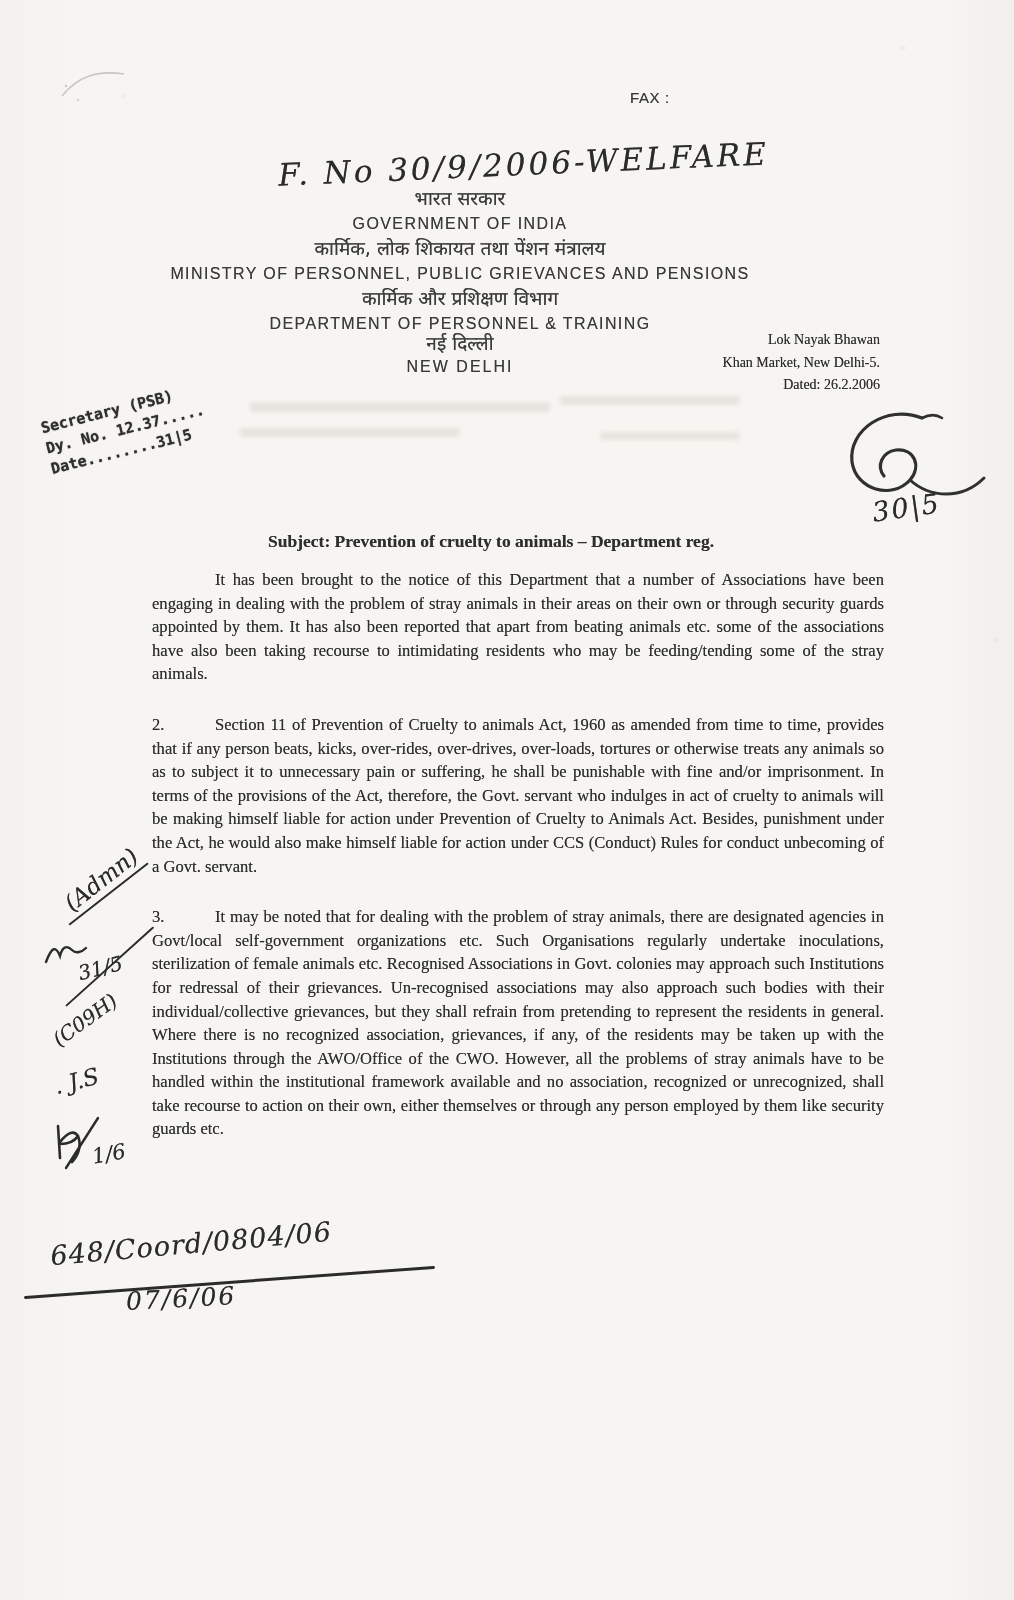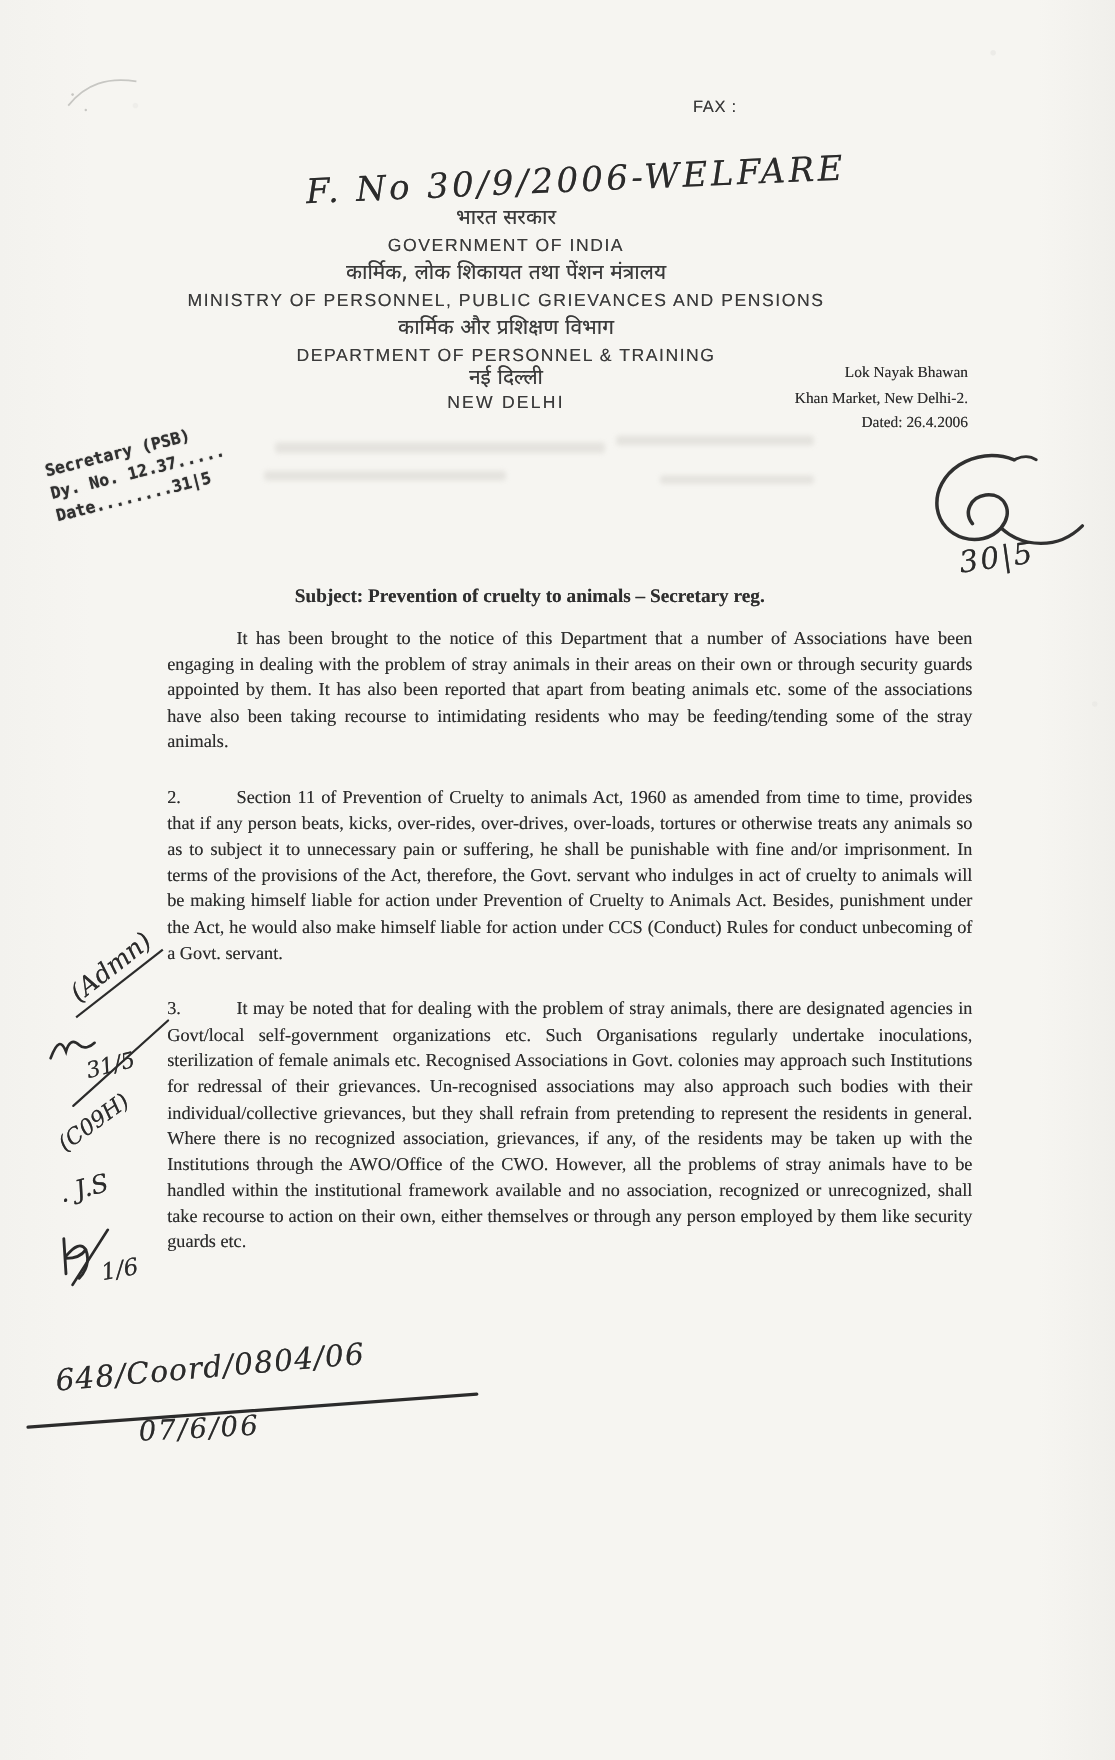--- a/index.html
+++ b/index.html
@@ -125,22 +125,22 @@
     <div class="hi">कार्मिक और प्रशिक्षण विभाग</div>
     <div class="en">DEPARTMENT OF PERSONNEL &amp; TRAINING</div>
   </div>
   <div class="abs city">
     <div class="hi">नई दिल्ली</div>
     <div class="en">NEW DELHI</div>
   </div>
 
   <div class="abs addr">
     <div>Lok Nayak Bhawan</div>
-    <div>Khan Market, New Delhi-2.</div>
-    <div>Dated: 26.4.2006</div>
+    <div>Khan Market, New Delhi-5.</div>
+    <div>Dated: 26.2.2006</div>
   </div>
 
   <div class="abs stamp">
     <div>Secretary (PSB)</div>
     <div>Dy. No. 12.37.....</div>
     <div>Date........31|5</div>
   </div>
 
   <div class="abs smudge" style="left:250px;top:402px;width:300px;height:10px;"></div>
   <div class="abs smudge" style="left:560px;top:396px;width:180px;height:9px;"></div>
@@ -150,21 +150,21 @@
 
   <div class="abs sig">
     <svg width="170" height="130" viewBox="0 0 170 130">
       <path d="M96 14 C 60 0, 22 26, 26 58 C 30 86, 66 96, 84 76 C 96 62, 88 44, 70 46 C 56 48, 50 62, 58 72" stroke="#303030" stroke-width="3.2" fill="none" stroke-linecap="round"></path>
       <path d="M84 76 C 104 94, 136 96, 158 74" stroke="#303030" stroke-width="3" fill="none" stroke-linecap="round"></path>
       <path d="M96 14 C 104 10, 110 10, 116 14" stroke="#303030" stroke-width="2.6" fill="none" stroke-linecap="round"></path>
     </svg>
     <div class="hand num">30|5</div>
   </div>
 
-  <div class="abs subj">Subject: Prevention of cruelty to animals – Secretary reg.</div>
+  <div class="abs subj">Subject: Prevention of cruelty to animals – Department reg.</div>
 
   <div class="abs body">
     <p><span class="pnum"></span><span>It has been brought to the notice of this Department that a number of Associations have been engaging in dealing with the problem of stray animals in their areas on their own or through security guards appointed by them. It has also been reported that apart from beating animals etc. some of the associations have also been taking recourse to intimidating residents who may be feeding/tending some of the stray animals.</span></p>
     <p><span class="pnum">2.</span><span>Section 11 of Prevention of Cruelty to animals Act, 1960 as amended from time to time, provides that if any person beats, kicks, over-rides, over-drives, over-loads, tortures or otherwise treats any animals so as to subject it to unnecessary pain or suffering, he shall be punishable with fine and/or imprisonment. In terms of the provisions of the Act, therefore, the Govt. servant who indulges in act of cruelty to animals will be making himself liable for action under Prevention of Cruelty to Animals Act. Besides, punishment under the Act, he would also make himself liable for action under CCS (Conduct) Rules for conduct unbecoming of a Govt. servant.</span></p>
     <p><span class="pnum">3.</span><span>It may be noted that for dealing with the problem of stray animals, there are designated agencies in Govt/local self-government organizations etc. Such Organisations regularly undertake inoculations, sterilization of female animals etc. Recognised Associations in Govt. colonies may approach such Institutions for redressal of their grievances. Un-recognised associations may also approach such bodies with their individual/collective grievances, but they shall refrain from pretending to represent the residents in general. Where there is no recognized association, grievances, if any, of the residents may be taken up with the Institutions through the AWO/Office of the CWO. However, all the problems of stray animals have to be handled within the institutional framework available and no association, recognized or unrecognized, shall take recourse to action on their own, either themselves or through any person employed by them like security guards etc.</span></p>
   </div>
 
   <div class="abs hand mnote n1">(Admn)</div>
 
   <svg class="abs n2s" width="46" height="30" viewBox="0 0 46 30">

